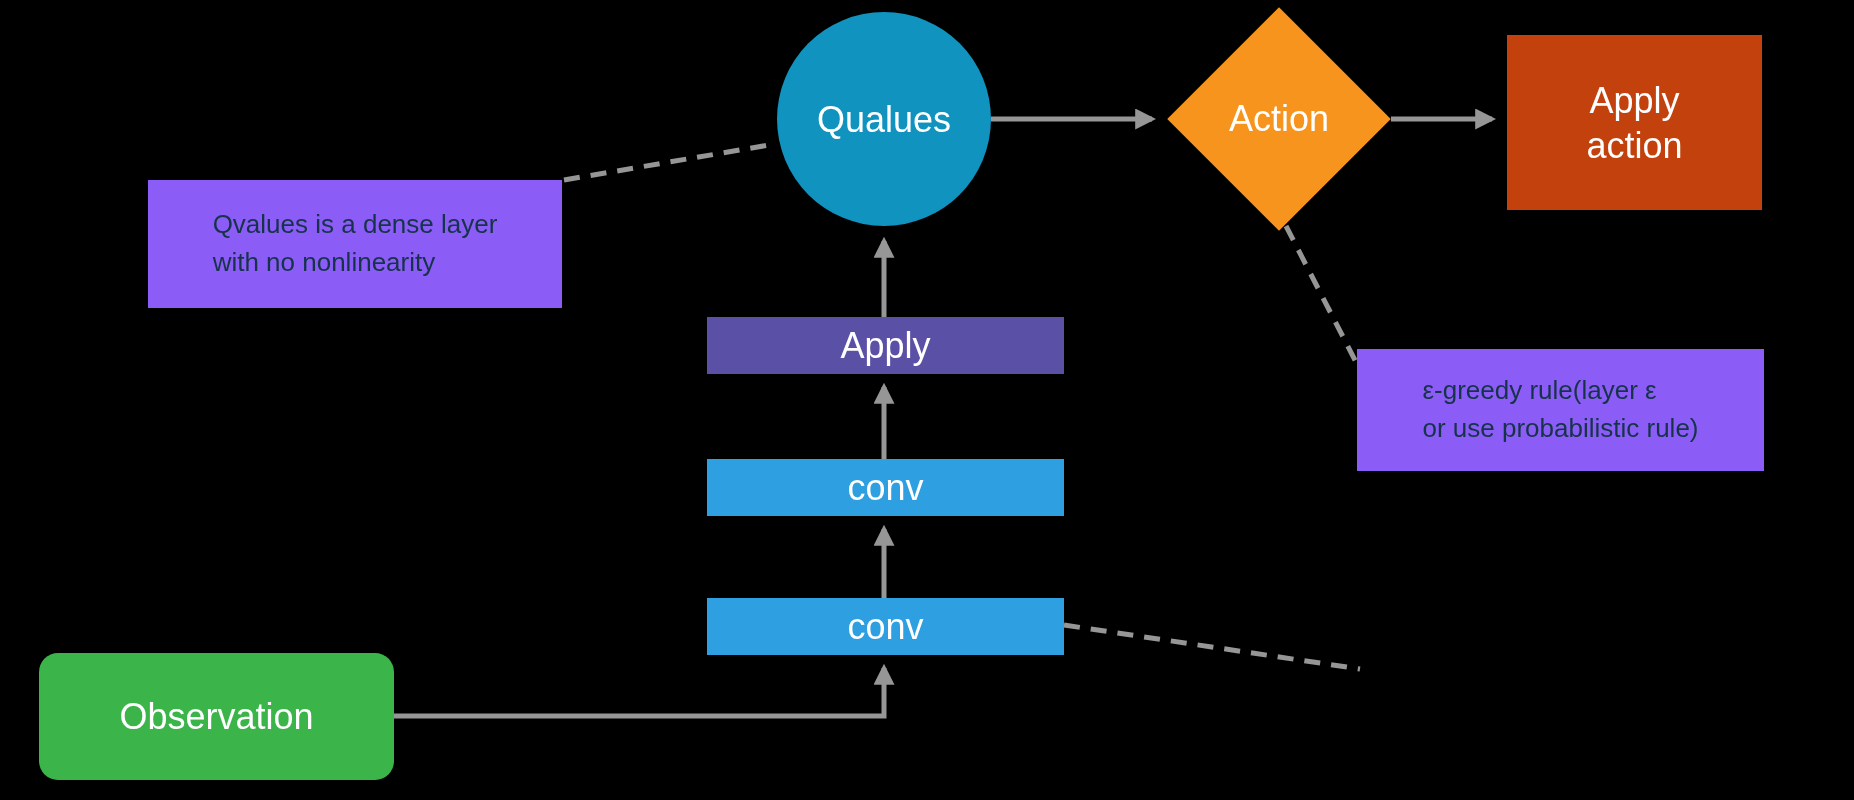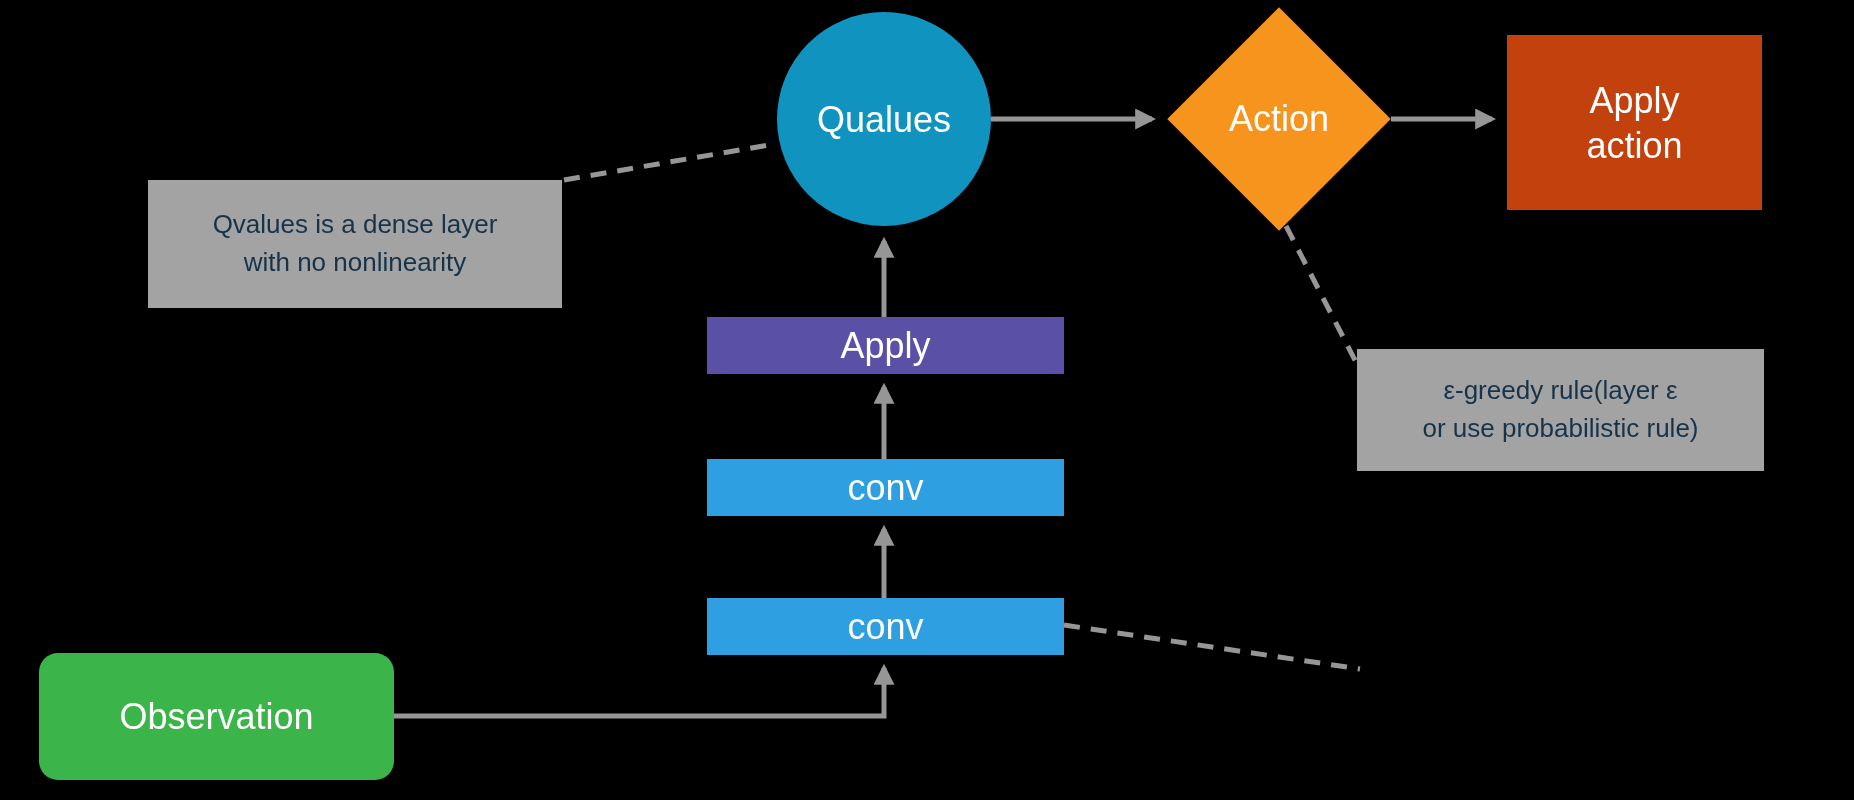--- a/index.html
+++ b/index.html
@@ -65,24 +65,24 @@
     justify-content: center;
     color: #fff;
     font-size: 36px;
   }
 
   .note {
     position: absolute;
     display: flex;
     align-items: center;
     justify-content: center;
-    background: #a3a3a3;
+    background: #8b5cf6;
     color: #16334a;
     font-size: 26px;
-    text-align: center;
+    text-align: left;
     white-space: pre-line;
     line-height: 1.45;
   }
   .note-qvalues { left: 148px;  top: 180px; width: 414px; height: 128px; }
   .note-egreedy { left: 1357px; top: 349px; width: 407px; height: 122px; }
   .note-deep    { left: 1360px; top: 518px; width: 404px; height: 156px; }
 </style>
 </head>
 <body>
 

